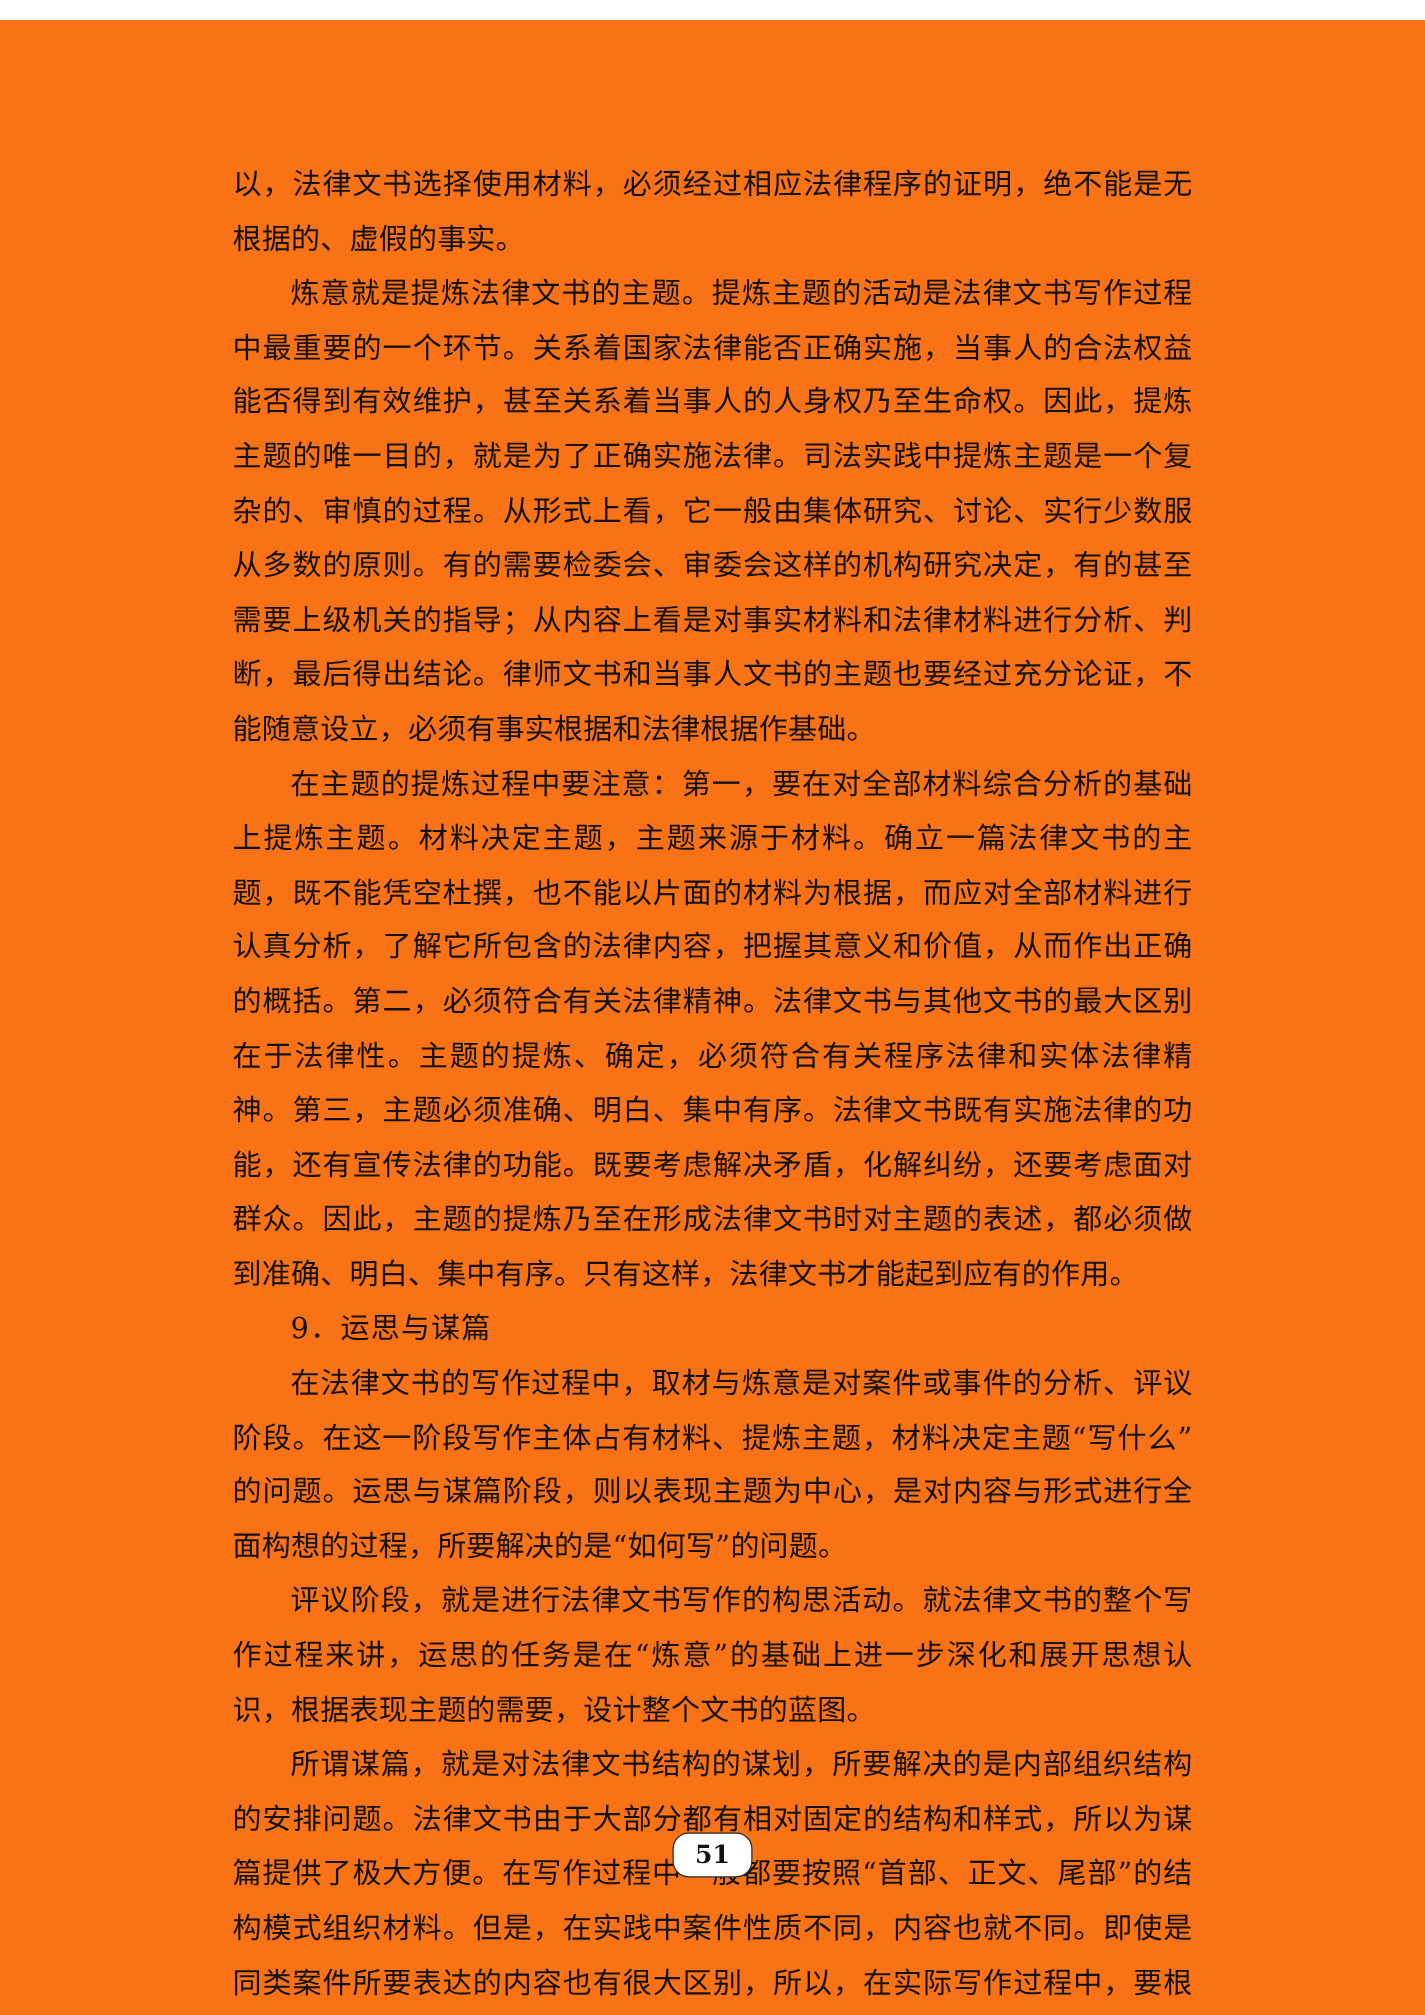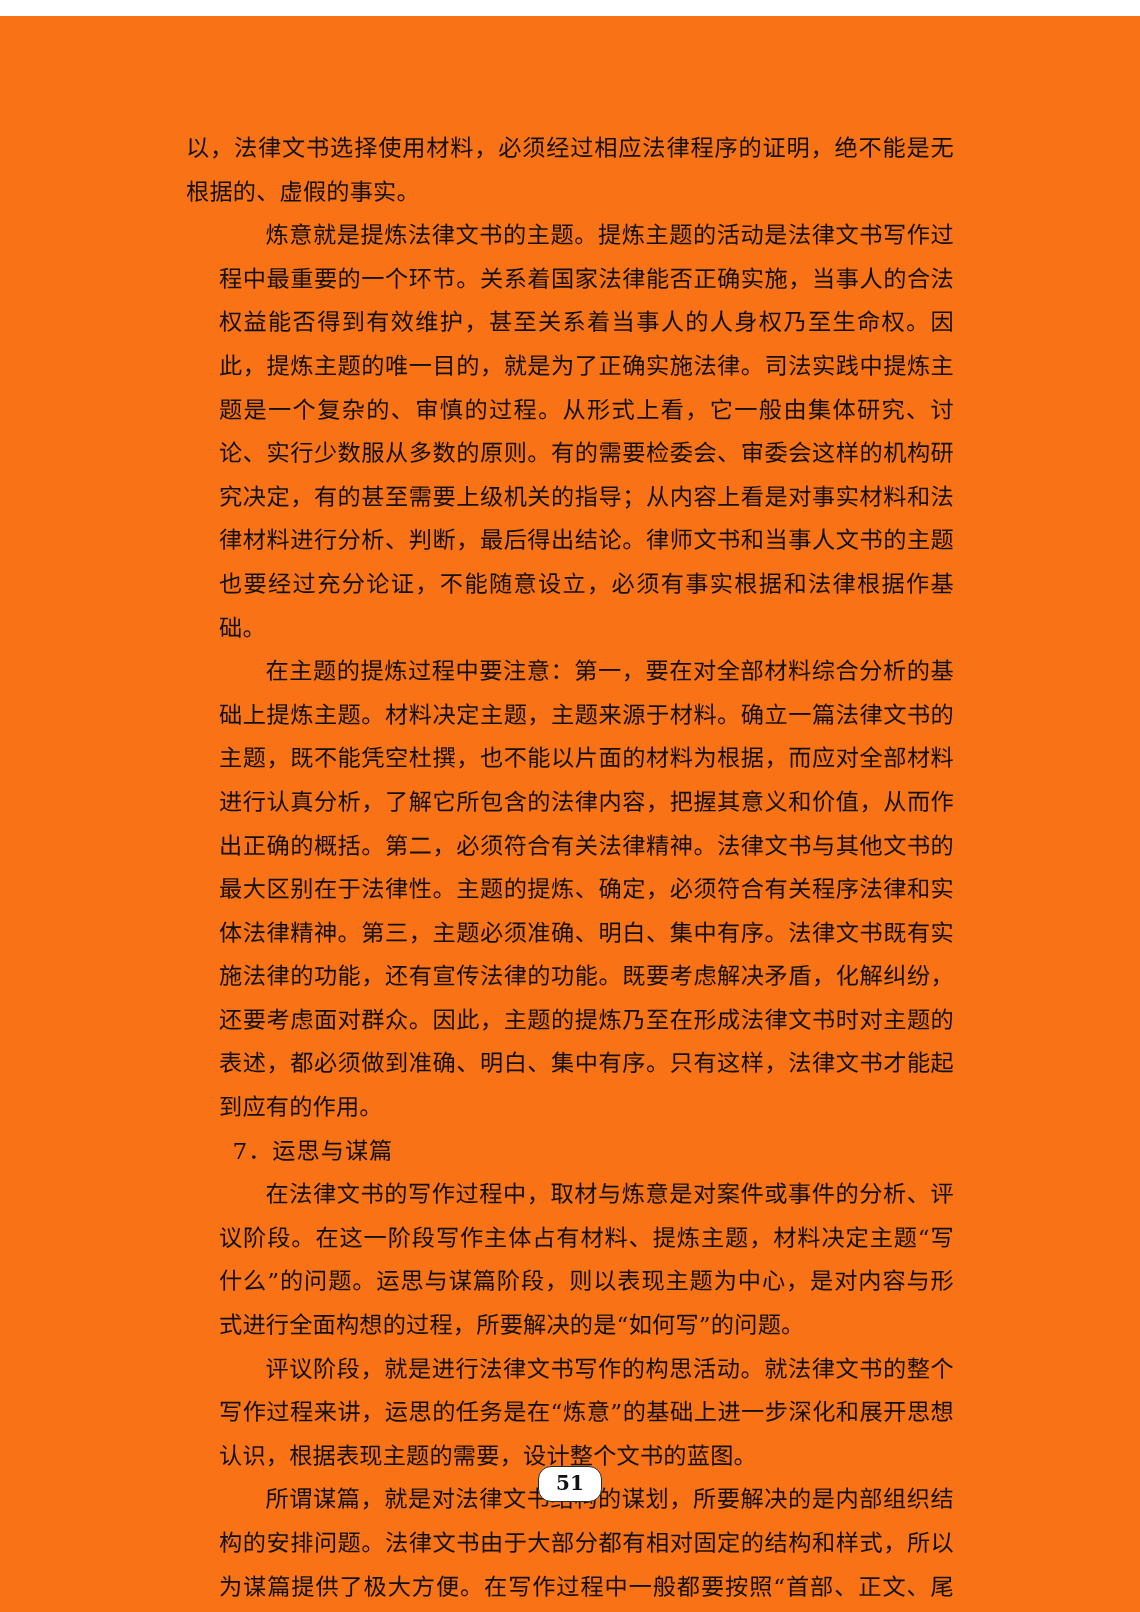--- a/index.html
+++ b/index.html
@@ -35,21 +35,20 @@
     font-size: 23.2px;
     line-height: 43.6px;
     text-align: justify;
     text-justify: inter-ideograph;
     letter-spacing: 0.2px;
     font-family: "DejaVu Serif", "Liberation Serif", serif;
     color: #111111;
   }
   p.indent {
     text-indent: 2em;
-    margin-left: 33px;
   }
   p.heading {
     margin: 0;
     font-size: 23.2px;
     line-height: 43.6px;
     text-indent: 2em;
     font-family: "DejaVu Serif", "Liberation Serif", serif;
     color: #111111;
     letter-spacing: 1px;
   }
@@ -76,21 +75,21 @@
 </style>
 </head>
 <body>
 
 <div class="page">
 
   <div class="text-column">
     <p class="para">以，法律文书选择使用材料，必须经过相应法律程序的证明，绝不能是无根据的、虚假的事实。</p>
     <p class="para indent">炼意就是提炼法律文书的主题。提炼主题的活动是法律文书写作过程中最重要的一个环节。关系着国家法律能否正确实施，当事人的合法权益能否得到有效维护，甚至关系着当事人的人身权乃至生命权。因此，提炼主题的唯一目的，就是为了正确实施法律。司法实践中提炼主题是一个复杂的、审慎的过程。从形式上看，它一般由集体研究、讨论、实行少数服从多数的原则。有的需要检委会、审委会这样的机构研究决定，有的甚至需要上级机关的指导；从内容上看是对事实材料和法律材料进行分析、判断，最后得出结论。律师文书和当事人文书的主题也要经过充分论证，不能随意设立，必须有事实根据和法律根据作基础。</p>
     <p class="para indent">在主题的提炼过程中要注意：第一，要在对全部材料综合分析的基础上提炼主题。材料决定主题，主题来源于材料。确立一篇法律文书的主题，既不能凭空杜撰，也不能以片面的材料为根据，而应对全部材料进行认真分析，了解它所包含的法律内容，把握其意义和价值，从而作出正确的概括。第二，必须符合有关法律精神。法律文书与其他文书的最大区别在于法律性。主题的提炼、确定，必须符合有关程序法律和实体法律精神。第三，主题必须准确、明白、集中有序。法律文书既有实施法律的功能，还有宣传法律的功能。既要考虑解决矛盾，化解纠纷，还要考虑面对群众。因此，主题的提炼乃至在形成法律文书时对主题的表述，都必须做到准确、明白、集中有序。只有这样，法律文书才能起到应有的作用。</p>
-    <p class="heading">7．运思与谋篇</p>
+    <p class="heading">9．运思与谋篇</p>
     <p class="para indent">在法律文书的写作过程中，取材与炼意是对案件或事件的分析、评议阶段。在这一阶段写作主体占有材料、提炼主题，材料决定主题“写什么”的问题。运思与谋篇阶段，则以表现主题为中心，是对内容与形式进行全面构想的过程，所要解决的是“如何写”的问题。</p>
     <p class="para indent">评议阶段，就是进行法律文书写作的构思活动。就法律文书的整个写作过程来讲，运思的任务是在“炼意”的基础上进一步深化和展开思想认识，根据表现主题的需要，设计整个文书的蓝图。</p>
     <p class="para indent">所谓谋篇，就是对法律文书结构的谋划，所要解决的是内部组织结构的安排问题。法律文书由于大部分都有相对固定的结构和样式，所以为谋篇提供了极大方便。在写作过程中一般都要按照“首部、正文、尾部”的结构模式组织材料。但是，在实践中案件性质不同，内容也就不同。即使是同类案件所要表达的内容也有很大区别，所以，在实际写作过程中，要根据主题需要、根据案情的简繁而合理安排结构，不能简单地模仿。</p>
 
   </div>
 
   <div class="page-number-wrap">
     <span class="page-number">51</span>
   </div>
 

